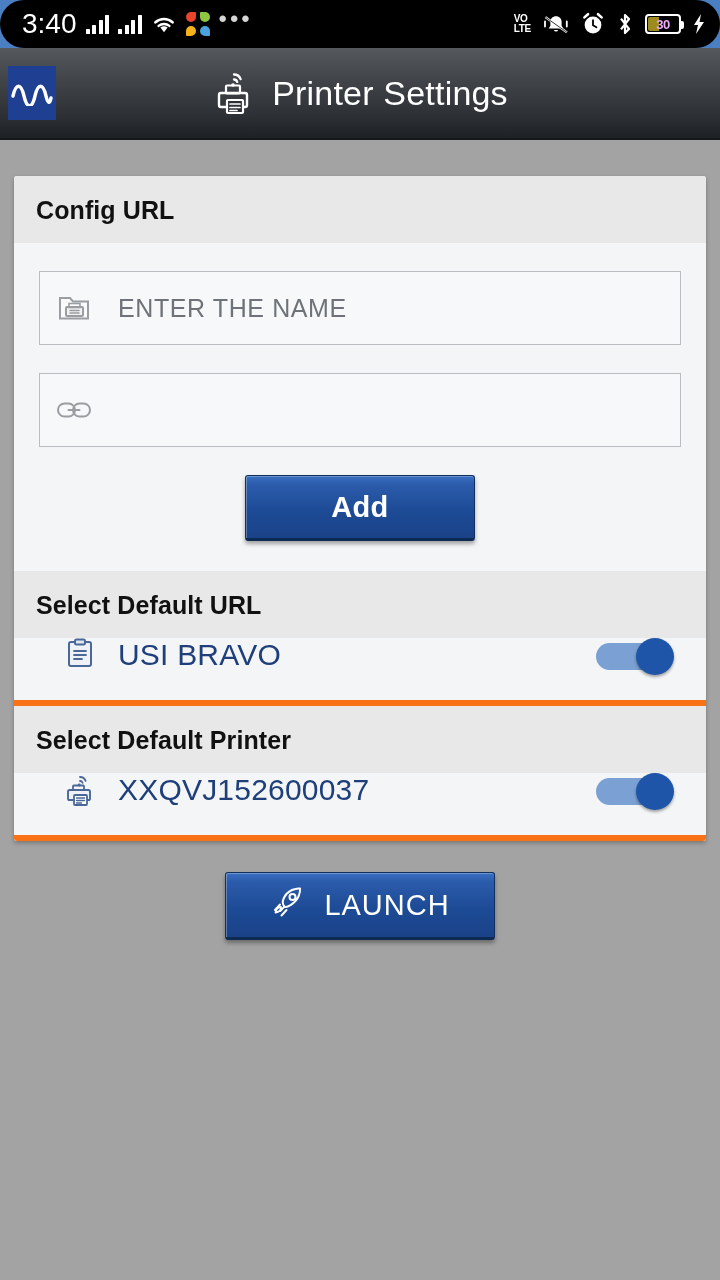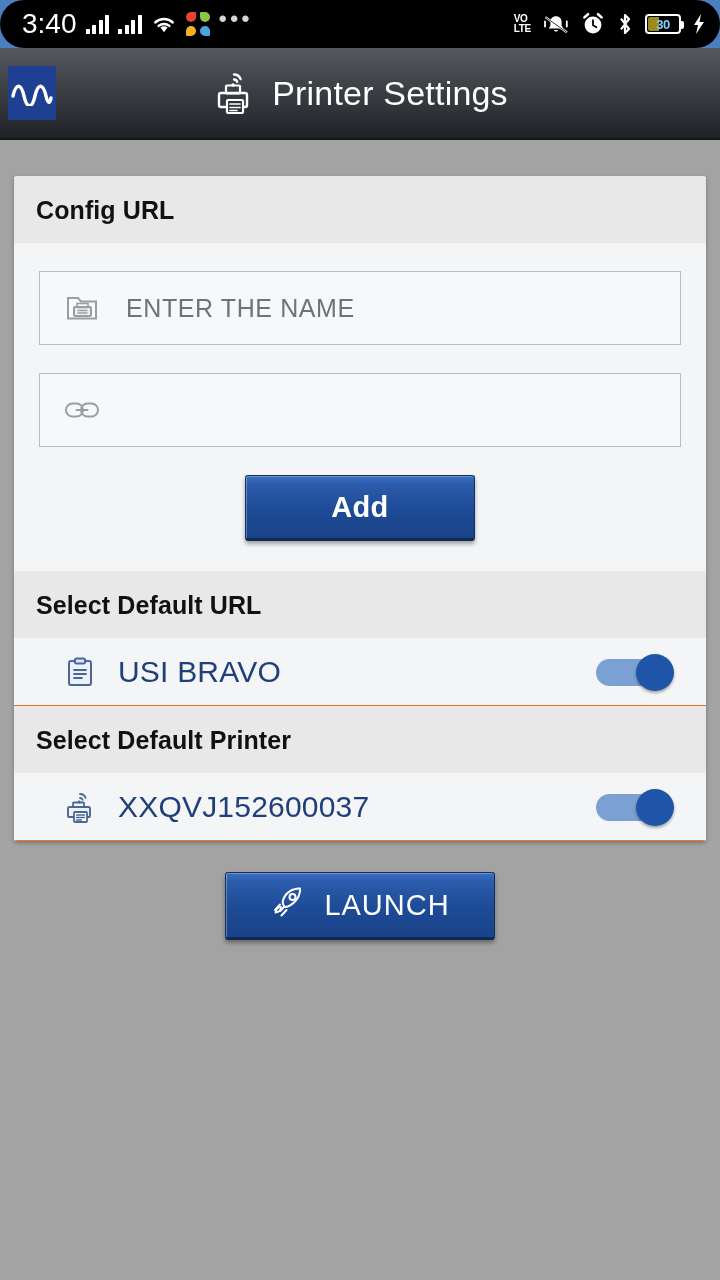--- a/index.html
+++ b/index.html
@@ -84,21 +84,21 @@
   .battery .fill {
     position: absolute; left: 1px; top: 1px; bottom: 1px;
     width: 11px;
     background: #9d8b20;
     border-radius: 2px 0 0 2px;
   }
   .battery .lvl {
     position: relative;
     font-size: 13px;
     font-weight: bold;
-    color: #7dd3fc;
+    color: #f0abfc;
     letter-spacing: -0.5px;
   }
 
   
   .app-bar {
     position: relative;
     width: 720px;
     height: 92px;
     background: linear-gradient(180deg, #55595e 0%, #3c4045 45%, #2d3136 75%, #1d2024 100%);
     display: flex;
@@ -159,21 +159,21 @@
     background: #f4f5f7;
     padding: 28px 25px 30px 25px;
   }
 
   .field {
     height: 74px;
     background: #f7f8f9;
     border: 1px solid #b9bcc0;
     display: flex;
     align-items: center;
-    padding: 0 0 0 22px;
+    padding: 0 0 0 14px;
     margin-bottom: 28px;
   }
   .field-icon { width: 40px; display: flex; align-items: center; justify-content: center; }
   .field-placeholder {
     margin-left: 24px;
     font-size: 25px;
     color: #6d7378;
     letter-spacing: 0.6px;
   }
 
@@ -197,23 +197,23 @@
   .add-btn-label {
     font-size: 29px;
     color: #ffffff;
     font-weight: bold;
     letter-spacing: 0.3px;
   }
 
   .list-row {
     height: 68px;
     background: #f4f5f7;
-    border-bottom: 1px solid #f97316;
-    display: flex;
-    align-items: center;
+    border-bottom: 6px solid #f97316;
+    display: flex;
+    align-items: flex-start;
     padding: 0 32px 0 48px;
   }
   .list-row-icon { width: 36px; display: flex; align-items: center; justify-content: center; }
   .list-row-label {
     margin-left: 20px;
     font-size: 30px;
     color: #1f3f7a;
     letter-spacing: 0.2px;
   }
 

